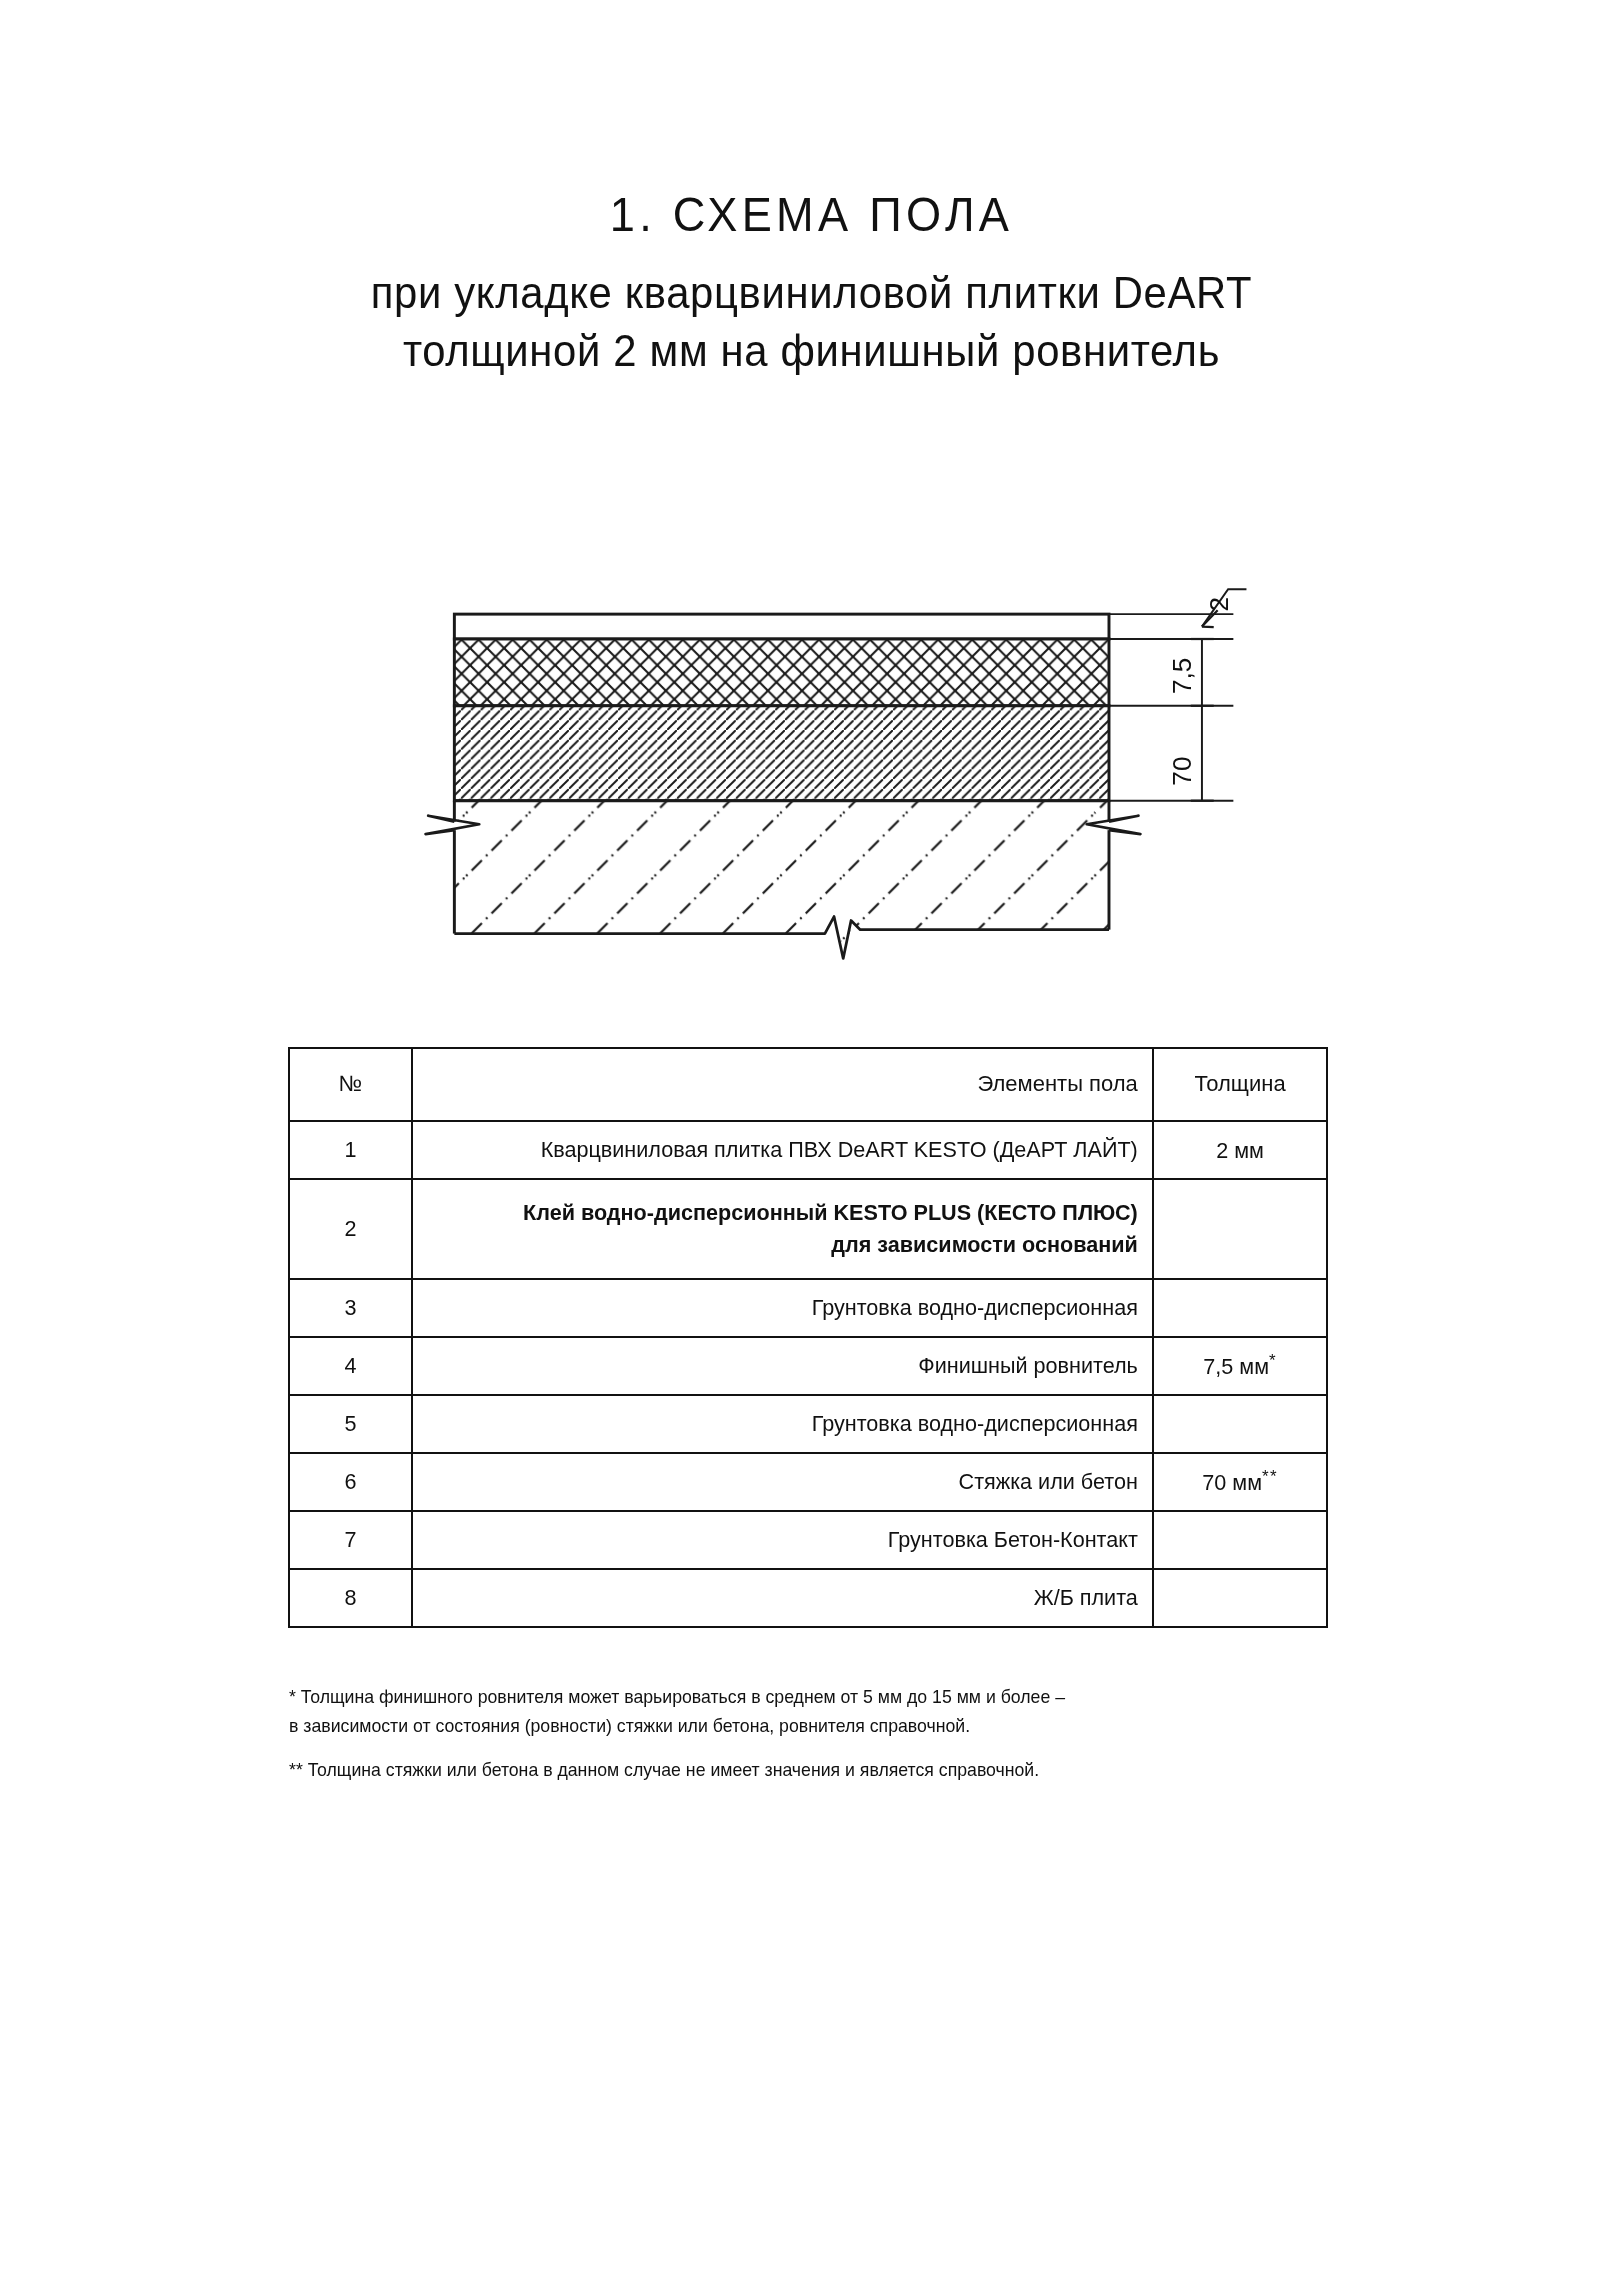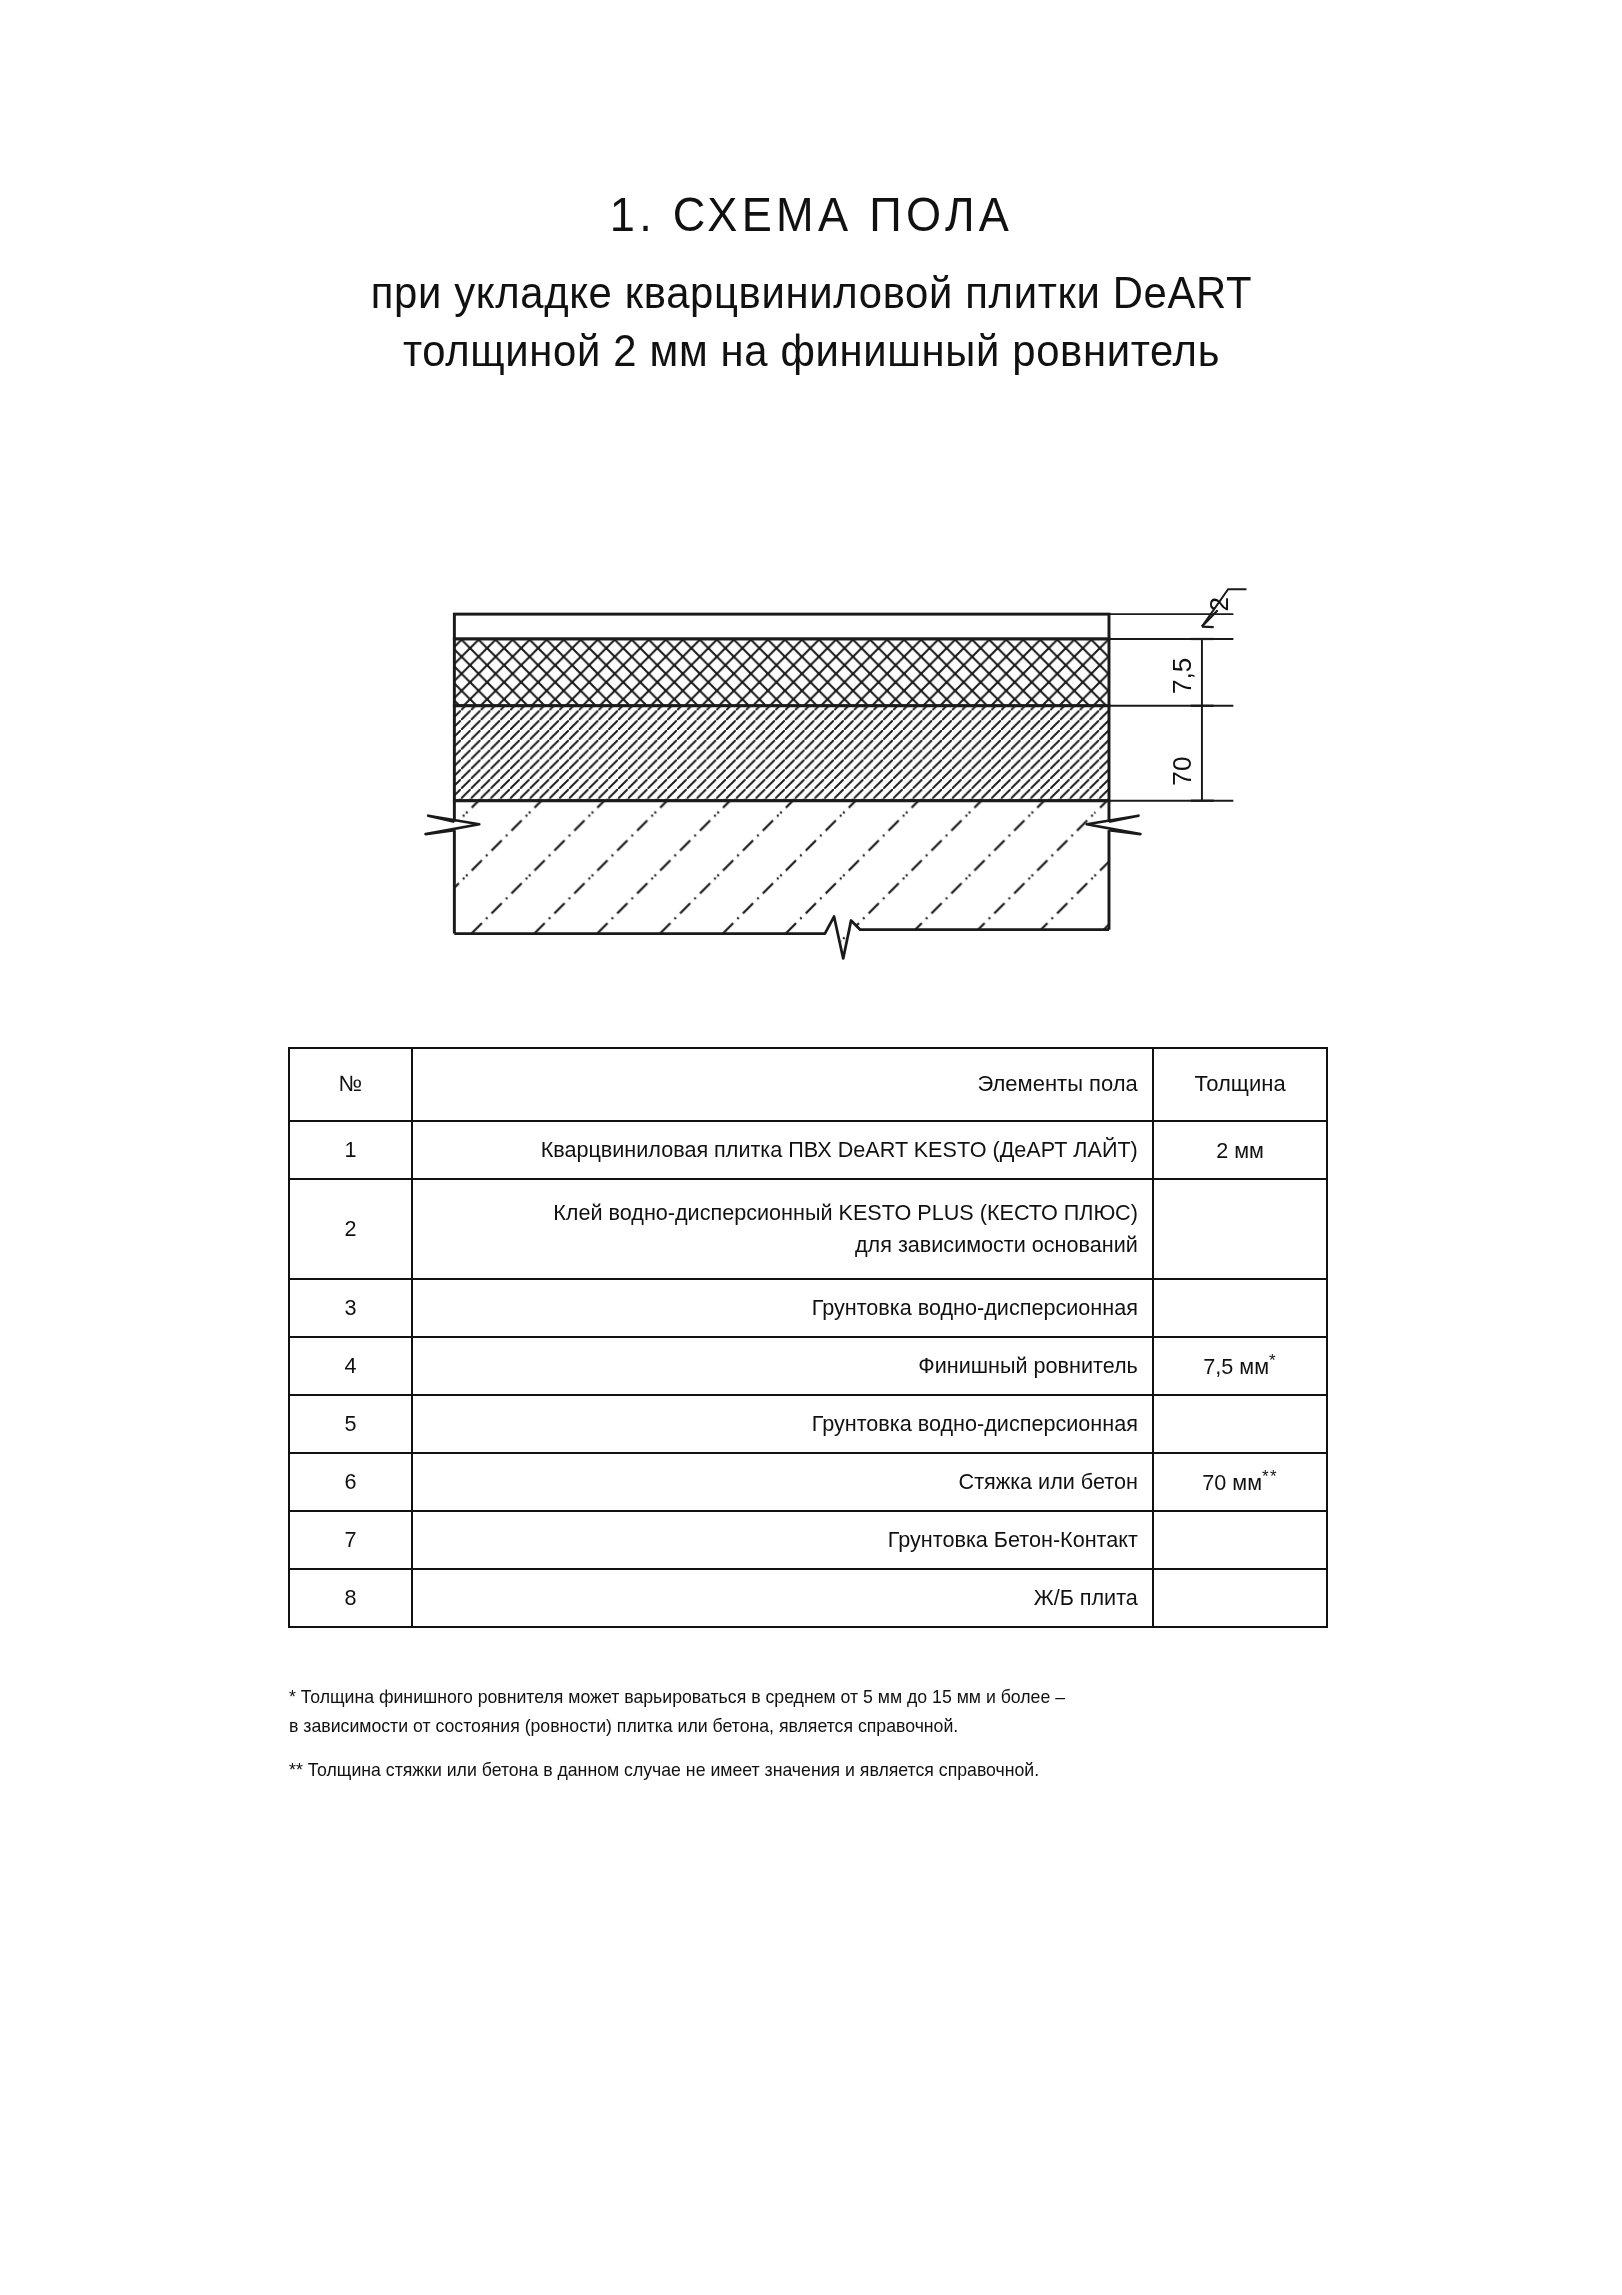--- a/index.html
+++ b/index.html
@@ -59,21 +59,21 @@
     text-align:right;
     vertical-align:middle;
     line-height:1.48;
   }
   #floor-layers-table .col-num{width:92px;text-align:center;}
   #floor-layers-table .col-thk{width:143px;text-align:center;}
   #floor-layers-table thead th{height:71px;font-size:22px;}
   #floor-layers-table tbody td{height:56px;}
   #floor-layers-table tr.two-line td{height:98px;}
   .sup{font-size:17px;vertical-align:super;letter-spacing:1.3px;}
-  .cell-l2{display:block;}
+  .cell-l2{display:block;font-weight:bold;}
 
   
   #footnotes{
     position:absolute;
     left:289px;top:1683px;
     width:1060px;
     font-size:17.7px;
     line-height:1.62;
   }
   #footnote-2{margin-top:16px;}
@@ -218,19 +218,19 @@
         <td class="col-num">8</td>
         <td>Ж/Б плита</td>
         <td class="col-thk"><span></span><span class="sup"></span></td>
       </tr>
     </tbody>
   </table>
 
   <div id="footnotes">
     <div id="footnote-1">
       <div>* Толщина финишного ровнителя может варьироваться в среднем от 5 мм до 15 мм и более –</div>
-      <div>в зависимости от состояния (ровности) плитка или бетона, является справочной.</div>
+      <div>в зависимости от состояния (ровности) стяжки или бетона, ровнителя справочной.</div>
     </div>
     <div id="footnote-2">** Толщина стяжки или бетона в данном случае не имеет значения и является справочной.</div>
   </div>
 
 </div>
 
 
 </body></html>

